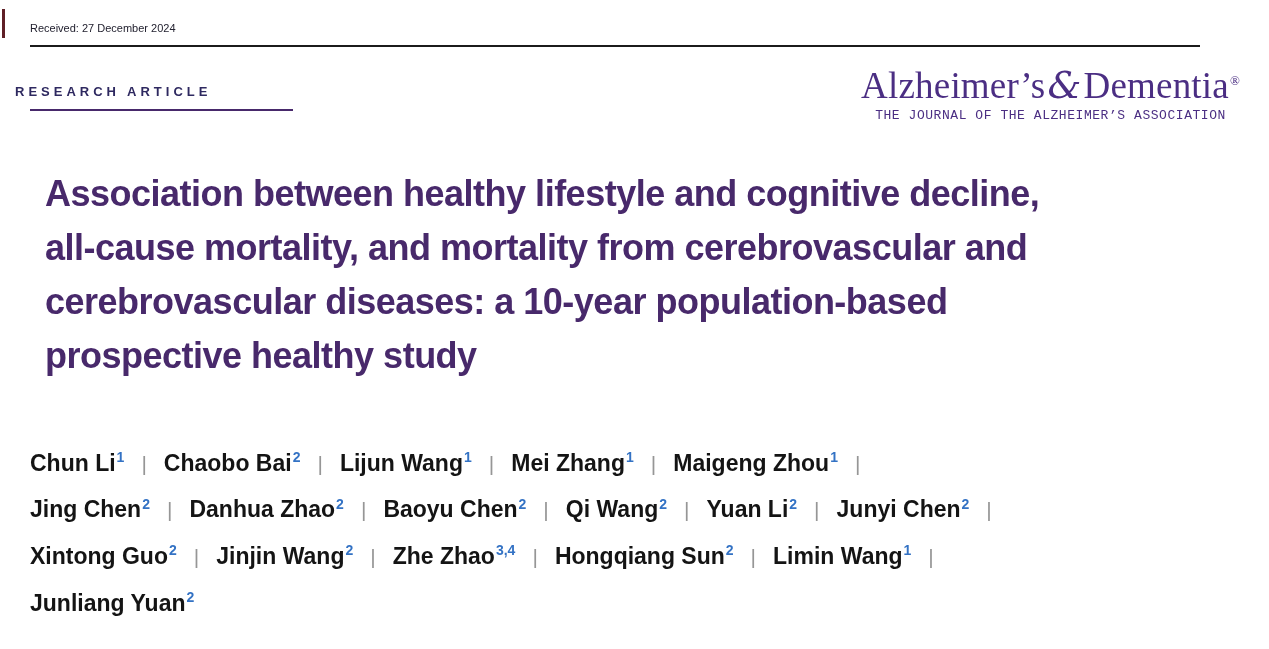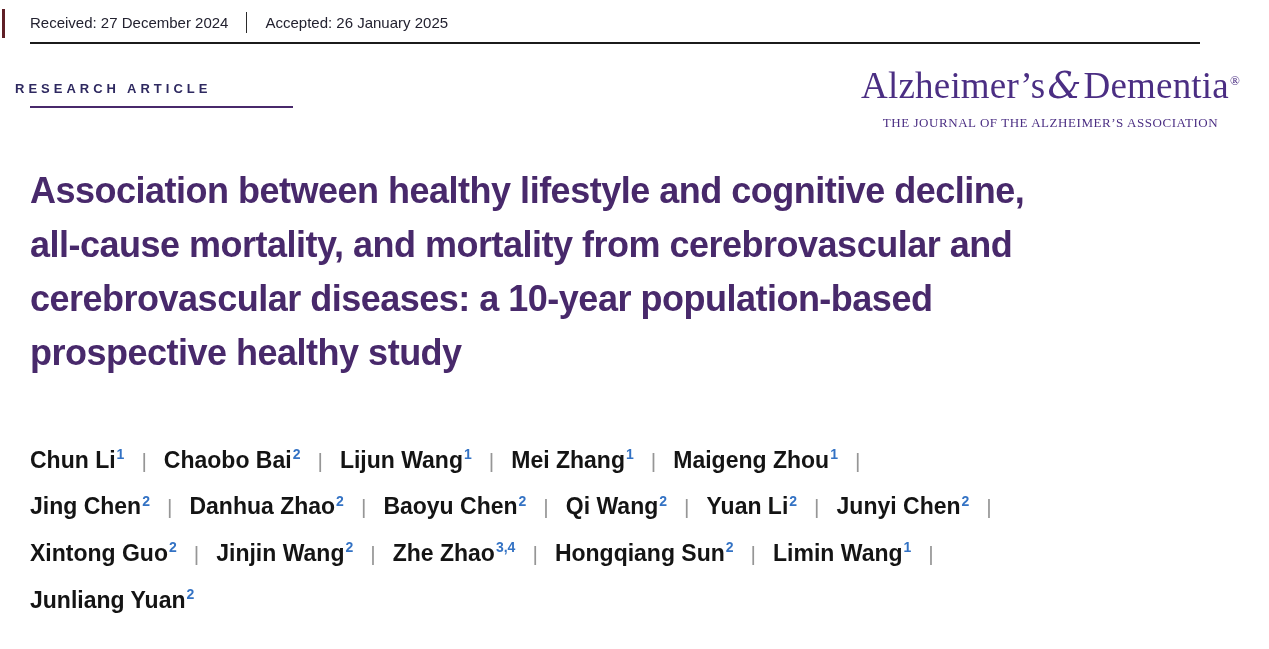--- a/index.html
+++ b/index.html
@@ -23,25 +23,25 @@
     overflow:hidden;
     margin:0 auto;
   }
   .edge-mark {
     position:absolute; left:2px; top:9px;
     width:3px; height:29px;
     background:var(--edge-mark-red);
   }
   .top-meta {
     margin:0 69px 8px 30px;
-    padding-top:12px; padding-bottom:9px;
+    padding-top:20px; padding-bottom:9px;
     display:flex; align-items:center;
     border-bottom:2px solid var(--rule-dark);
     color:var(--meta-text);
-    font-size:15px;
+    font-size:11px;
   }
   .meta-item { padding:2px 18px; white-space:nowrap; }
   .meta-item:first-child { padding-left:0; }
   .meta-item + .meta-item { border-left:1.5px solid #2b2b2b; }
   .doi-row {
     margin:14px 30px 0;
     font-size:15px;
     color:var(--meta-text);
   }
   .journal-logo {
@@ -56,40 +56,40 @@
     white-space:nowrap;
   }
   .logo-amp {
     font-style:italic;
     font-family:"DejaVu Serif", serif;
     font-size:38px;
     margin:0 2px;
   }
   .logo-reg { font-size:13px; vertical-align:super; margin-left:1px; }
   .logo-tagline {
-    margin-top:9px;
-    font-family:Liberation Serif, serif;
+    margin-top:2px;
+    font-family:Liberation Mono, monospace;
     font-size:13px;
     letter-spacing:0.55px;
     white-space:nowrap;
   }
   .article-type {
     margin:37px 15px 0;
     font-size:13px; font-weight:700;
     letter-spacing:4px;
     color:var(--article-type-color);
     white-space:nowrap;
   }
   .article-type-underline {
     margin:10px 0 0 30px;
     width:263px; height:2px;
     background:var(--title-purple);
   }
   .article-title {
-    margin:56px 30px 0;
+    margin:56px 45px 0;
     font-size:36px; font-weight:700;
     letter-spacing:-0.5px;
     line-height:54px;
     color:var(--title-purple);
   }
   .authors {
     margin:54px 30px 0;
     font-size:23px; font-weight:700;
     color:var(--author-black);
   }
@@ -108,21 +108,20 @@
 </style>
 </head>
 <body>
 
 <div class="page">
 
   <div class="edge-mark"></div>
 
   <div class="top-meta">
     <span class="meta-item">Received: 27 December 2024</span>
-    <span class="meta-item">Accepted: 26 January 2025</span>
   </div>
 
 
   <div class="journal-logo">
     <div class="logo-name"><span>Alzheimer’s</span><span class="logo-amp">&amp;</span><span>Dementia</span><span class="logo-reg">®</span></div>
     <div class="logo-tagline">THE JOURNAL OF THE ALZHEIMER’S ASSOCIATION</div>
   </div>
 
   <div class="article-type">RESEARCH ARTICLE</div>
   <div class="article-type-underline"></div>

